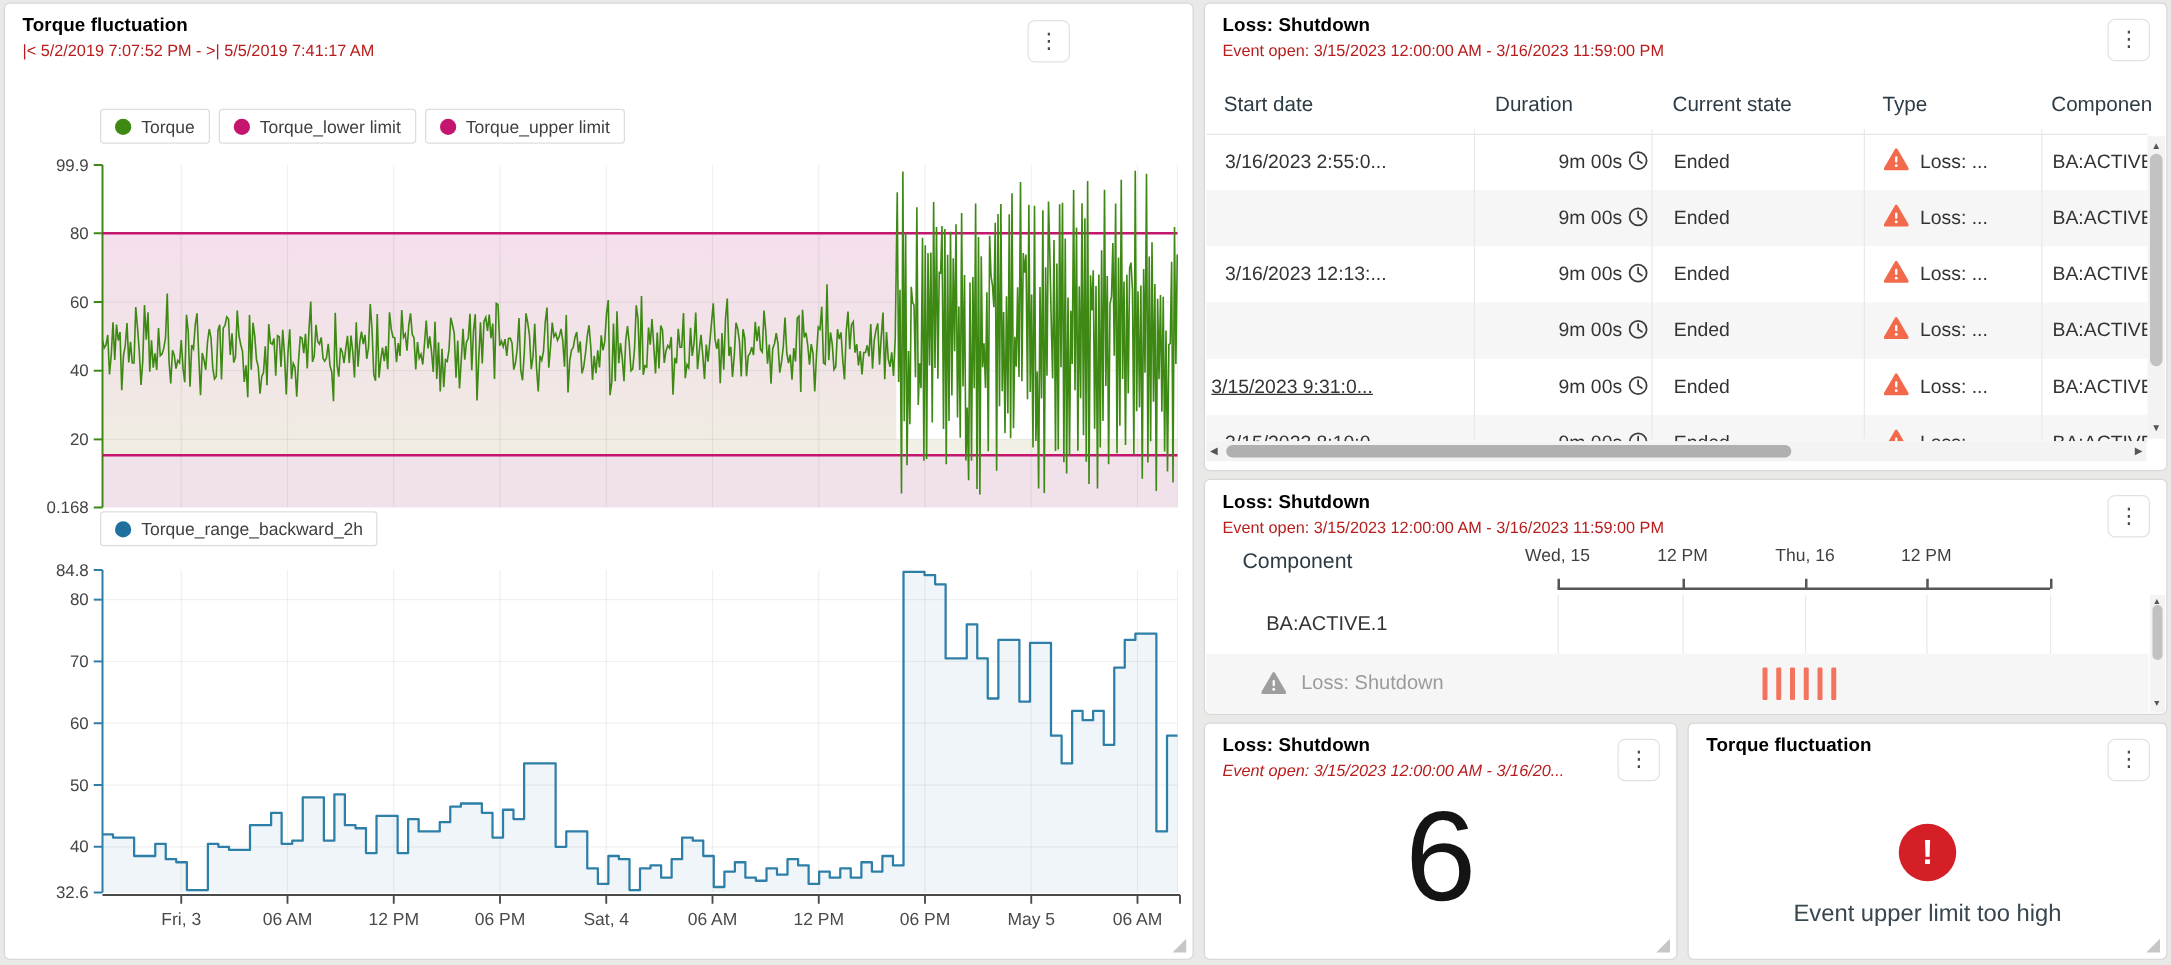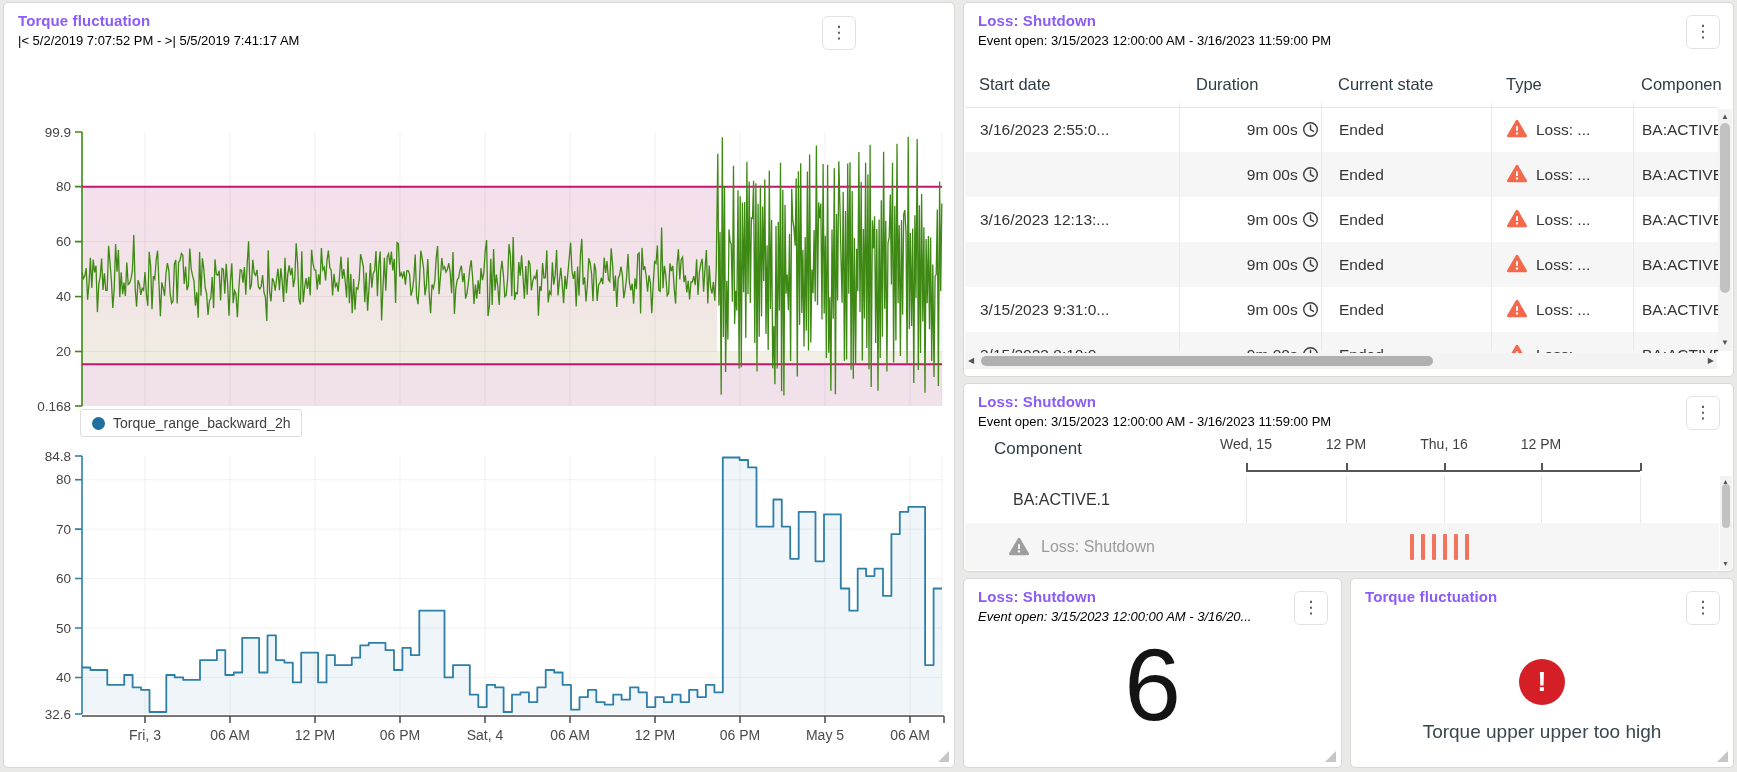--- a/index.html
+++ b/index.html
@@ -1,22 +1,22 @@
 <!DOCTYPE html>
 <html><head>
 <meta charset="utf-8">
 <style>
   html,body{margin:0;padding:0;width:1737px;height:772px;background:#e9e9e8;
     font-family:"Liberation Sans",sans-serif;overflow:hidden;}
   .stage{position:absolute;inset:0;}
   .card{position:absolute;background:#fff;border:1px solid #d8d8d8;border-radius:5px;
     box-sizing:border-box;overflow:hidden;}
   .hdr{position:absolute;left:14px;top:9px;right:64px;}
-  .title{font-weight:bold;font-size:15px;color:#8b5cf6;letter-spacing:.1px;}
-  .sub{font-size:13px;color:#000000;margin-top:4px;white-space:nowrap;}
+  .title{font-weight:bold;font-size:15px;color:#000000;letter-spacing:.1px;}
+  .sub{font-size:13px;color:#b91c1c;margin-top:4px;white-space:nowrap;}
   .kebab{position:absolute;width:34px;height:34px;border:1px solid #e2e2e2;border-radius:6px;
     background:#fff;color:#4a4a4a;font-size:17px;line-height:32px;text-align:center;padding:0;}
   .legend{position:absolute;display:flex;gap:7px;}
   .chip{display:inline-flex;align-items:center;gap:8px;border:1px solid #ddd;border-radius:3px;
     background:#fff;padding:5px 11px;font-size:14px;color:#3f3f3f;white-space:nowrap;}
   .dot{width:13px;height:13px;border-radius:50%;flex:0 0 auto;}
   svg text{font-family:"Liberation Sans",sans-serif;}
   
   .th{position:absolute;font-size:16.5px;color:#2e3c46;line-height:46px;white-space:nowrap;}
   .hline{position:absolute;left:1px;right:15px;top:104px;height:1px;background:#e6e6e6;}
@@ -52,20 +52,34 @@
 <body>
 
 <div class="stage">
 
   <section class="card" style="left:3px;top:2px;width:952px;height:766px;">
     <div class="hdr">
       <div class="title">Torque fluctuation</div>
       <div class="sub">|&lt; 5/2/2019 7:07:52 PM - &gt;| 5/5/2019 7:41:17 AM</div>
     </div>
     <button class="kebab" style="left:818px;top:13px;">⋮</button>
+    <div class="legend" id="legend1" style="left:76px;top:84px;">
+        <div class="chip">
+          <div class="dot" style="background: rgb(62, 137, 20);"></div>
+          <div>Torque</div>
+        </div>
+        <div class="chip">
+          <div class="dot" style="background: rgb(196, 21, 111);"></div>
+          <div>Torque_lower limit</div>
+        </div>
+        <div class="chip">
+          <div class="dot" style="background: rgb(196, 21, 111);"></div>
+          <div>Torque_upper limit</div>
+        </div>
+      </div>
     <div class="legend" id="legend2" style="left:76px;top:406px;">
         <div class="chip">
           <div class="dot" style="background: rgb(31, 111, 159);"></div>
           <div>Torque_range_backward_2h</div>
         </div>
       </div>
     <svg id="chart-svg" width="950" height="762" style="position:absolute;left:0;top:0;">
         <defs>
           <linearGradient id="calmBand" x1="0" y1="0" x2="0" y2="1">
             <stop offset="0%" stop-color="rgba(222,160,200,0.33)"></stop>
@@ -228,21 +242,21 @@
               </svg></span></div>
           <div class="td" style="left: 374px; width: 145px;">Ended</div>
           <div class="td" style="left: 542px; width: 120px;"><span style="margin-right: 9px; vertical-align: -3px;"><svg width="20" height="19" viewBox="0 0 24 22">
                 <path d="M12 2 L22.5 20 H1.5 Z" fill="#F3694C" stroke="#F3694C" stroke-width="3" stroke-linejoin="round"></path>
                 <rect x="10.9" y="8" width="2.2" height="6" rx="1" fill="#fff"></rect>
                 <circle cx="12" cy="17" r="1.4" fill="#fff"></circle>
               </svg></span><span>Loss: ...</span></div>
           <div class="td" style="left: 677px; width: 76px;">BA:ACTIVE.1</div>
         </div>
         <div class="trow" style="top: 180px;">
-          <div class="td" style="left: 15px; width: 195px;">3/15/2023 9:31:0...</div>
+          <div class="td" style="left: 4px; width: 195px; text-decoration: underline;">3/15/2023 9:31:0...</div>
           <div class="td" style="left: 232px; width: 122px; text-align: right;"><span>9m 00s </span><span><svg width="17" height="17" viewBox="0 0 18 18" style="vertical-align:-3px">
                 <circle cx="9" cy="9" r="7.2" fill="none" stroke="#3d3d3d" stroke-width="1.5"></circle>
                 <path d="M9 4.5 V9 L12.2 11" fill="none" stroke="#3d3d3d" stroke-width="1.5" stroke-linecap="round"></path>
               </svg></span></div>
           <div class="td" style="left: 374px; width: 145px;">Ended</div>
           <div class="td" style="left: 542px; width: 120px;"><span style="margin-right: 9px; vertical-align: -3px;"><svg width="20" height="19" viewBox="0 0 24 22">
                 <path d="M12 2 L22.5 20 H1.5 Z" fill="#F3694C" stroke="#F3694C" stroke-width="3" stroke-linejoin="round"></path>
                 <rect x="10.9" y="8" width="2.2" height="6" rx="1" fill="#fff"></rect>
                 <circle cx="12" cy="17" r="1.4" fill="#fff"></circle>
               </svg></span><span>Loss: ...</span></div>
@@ -340,17 +354,17 @@
     <div class="big">6</div>
     <div class="rsz"></div>
   </section>
 
   <section class="card" style="left:1350px;top:578px;width:384px;height:190px;">
     <div class="hdr">
       <div class="title">Torque fluctuation</div>
     </div>
     <button class="kebab" style="right:13px;top:12px;">⋮</button>
     <div class="alert-circle" id="alert-circle" style="background: rgb(213, 31, 38);">!</div>
-    <div class="alert-msg">Torque upper upper too high</div>
+    <div class="alert-msg">Event upper limit too high</div>
     <div class="rsz"></div>
   </section>
 
 </div>
 
 </body></html>

